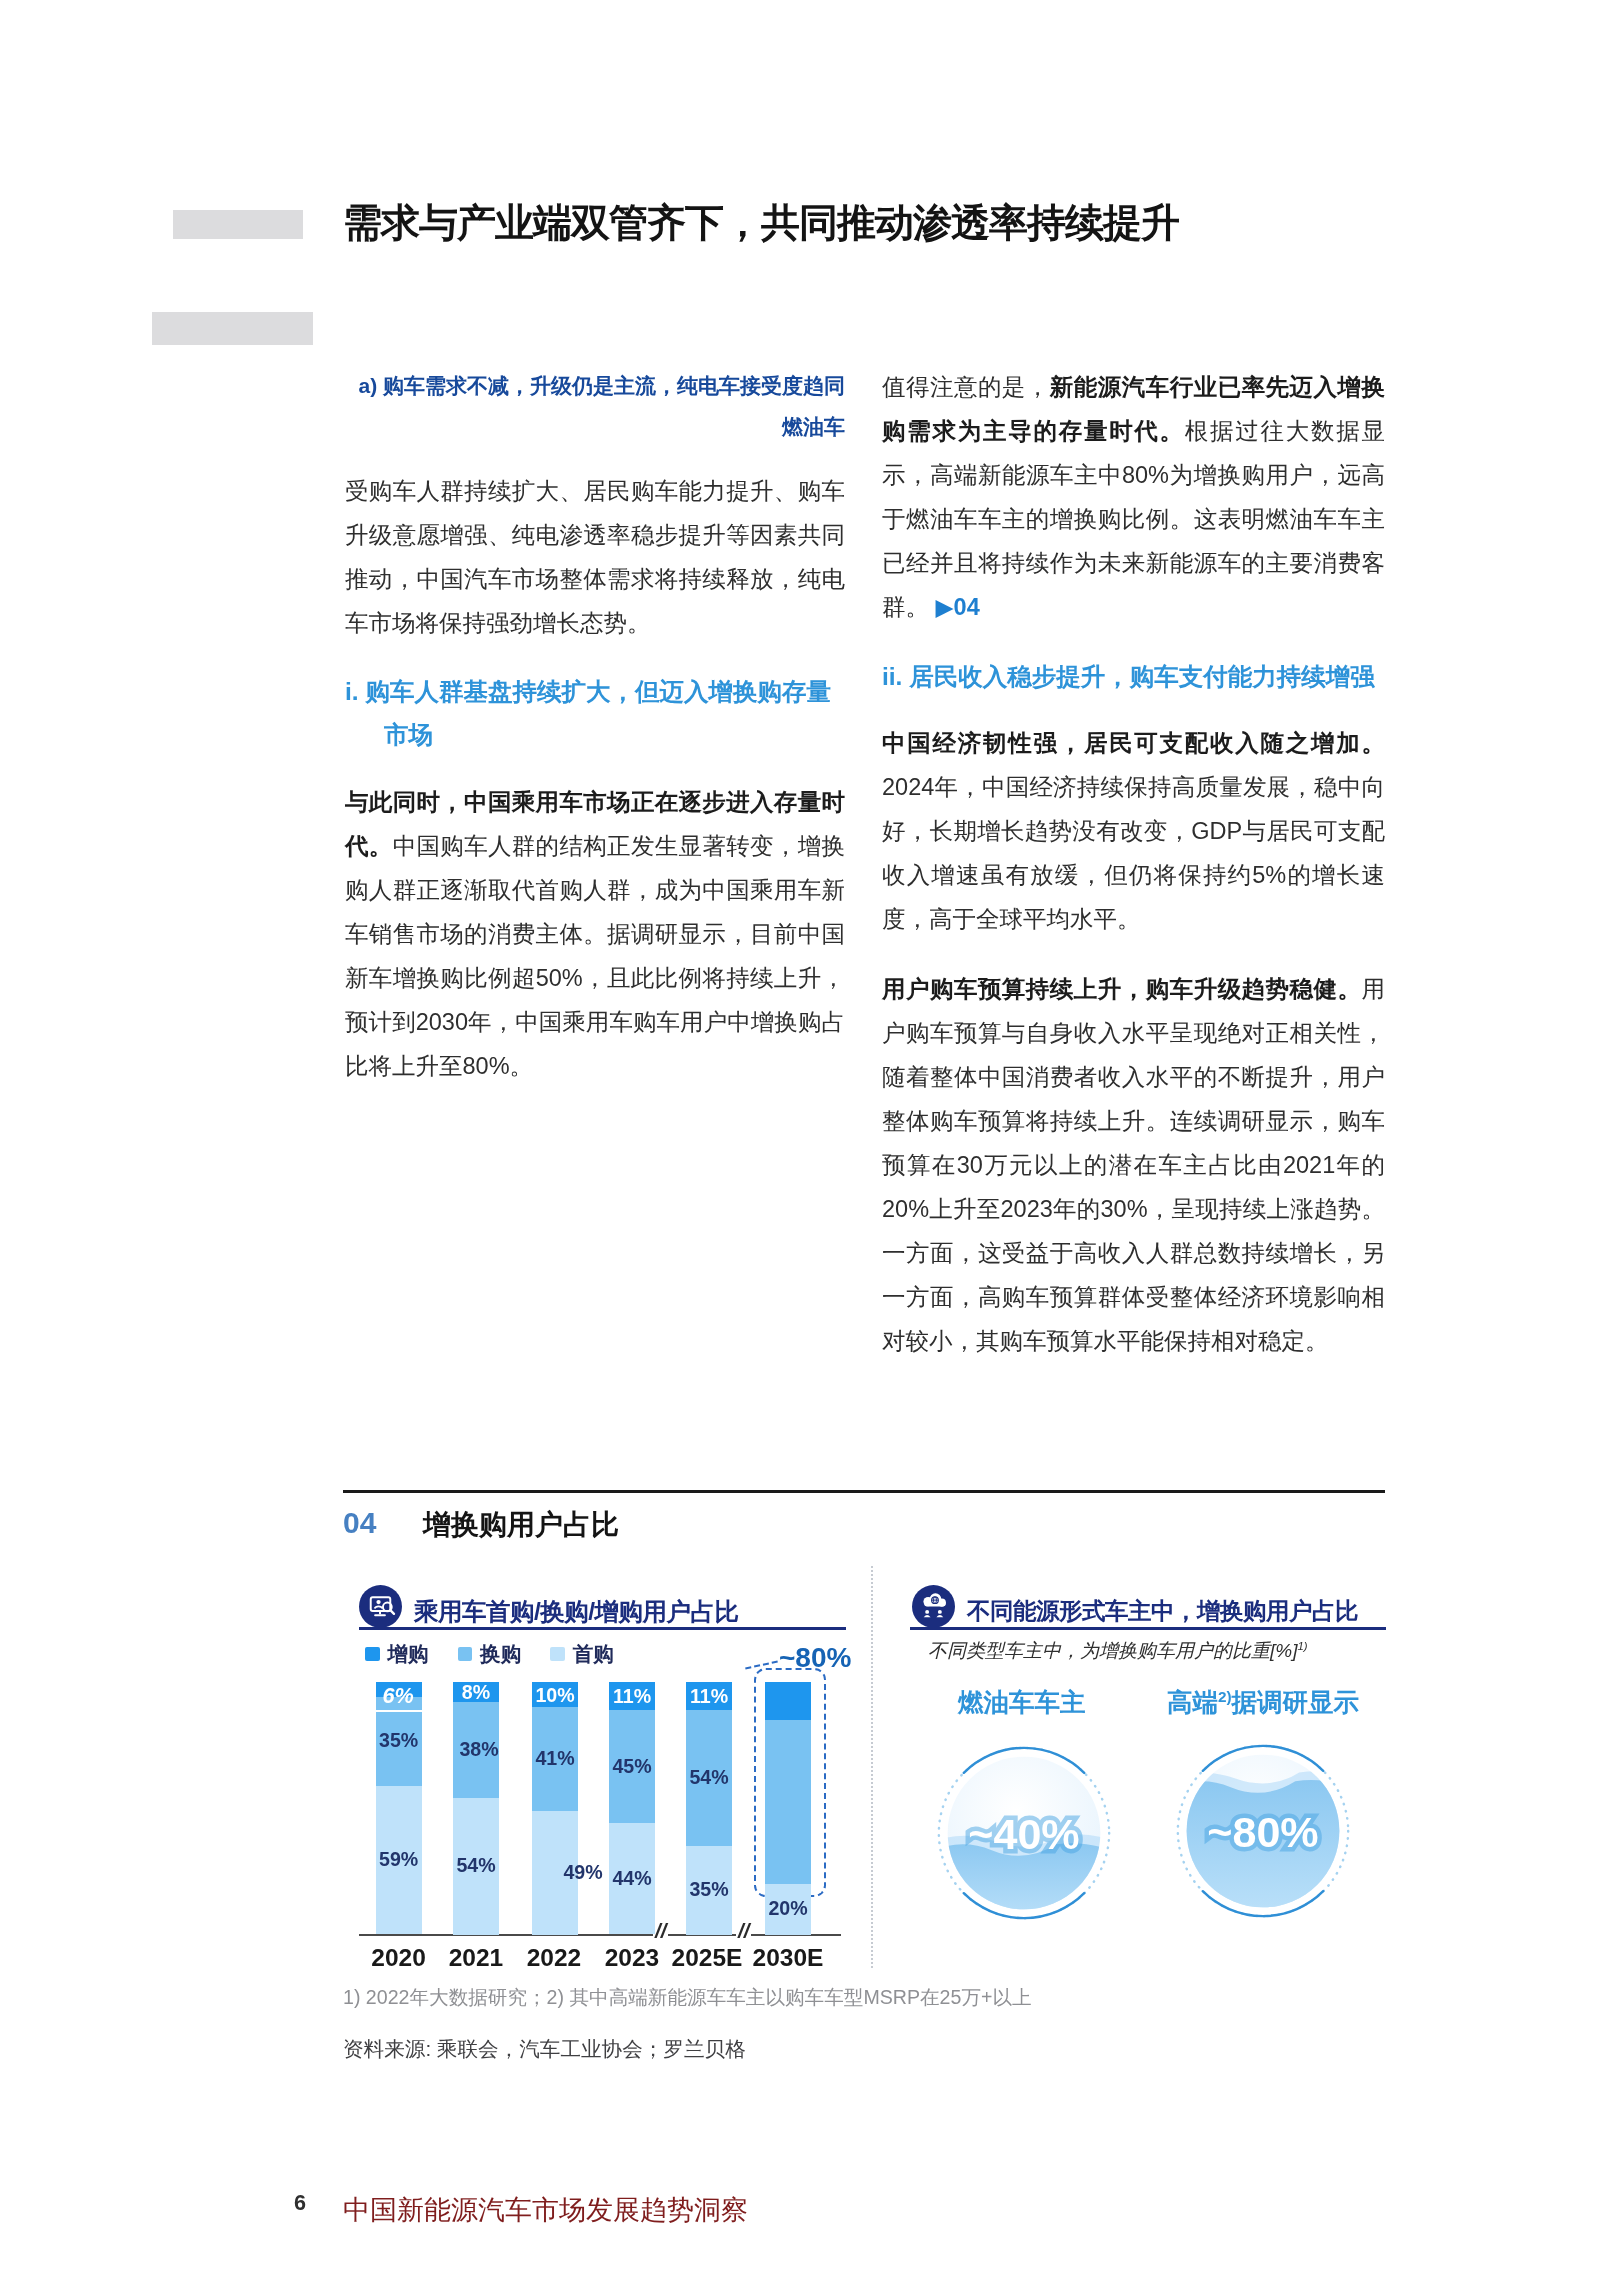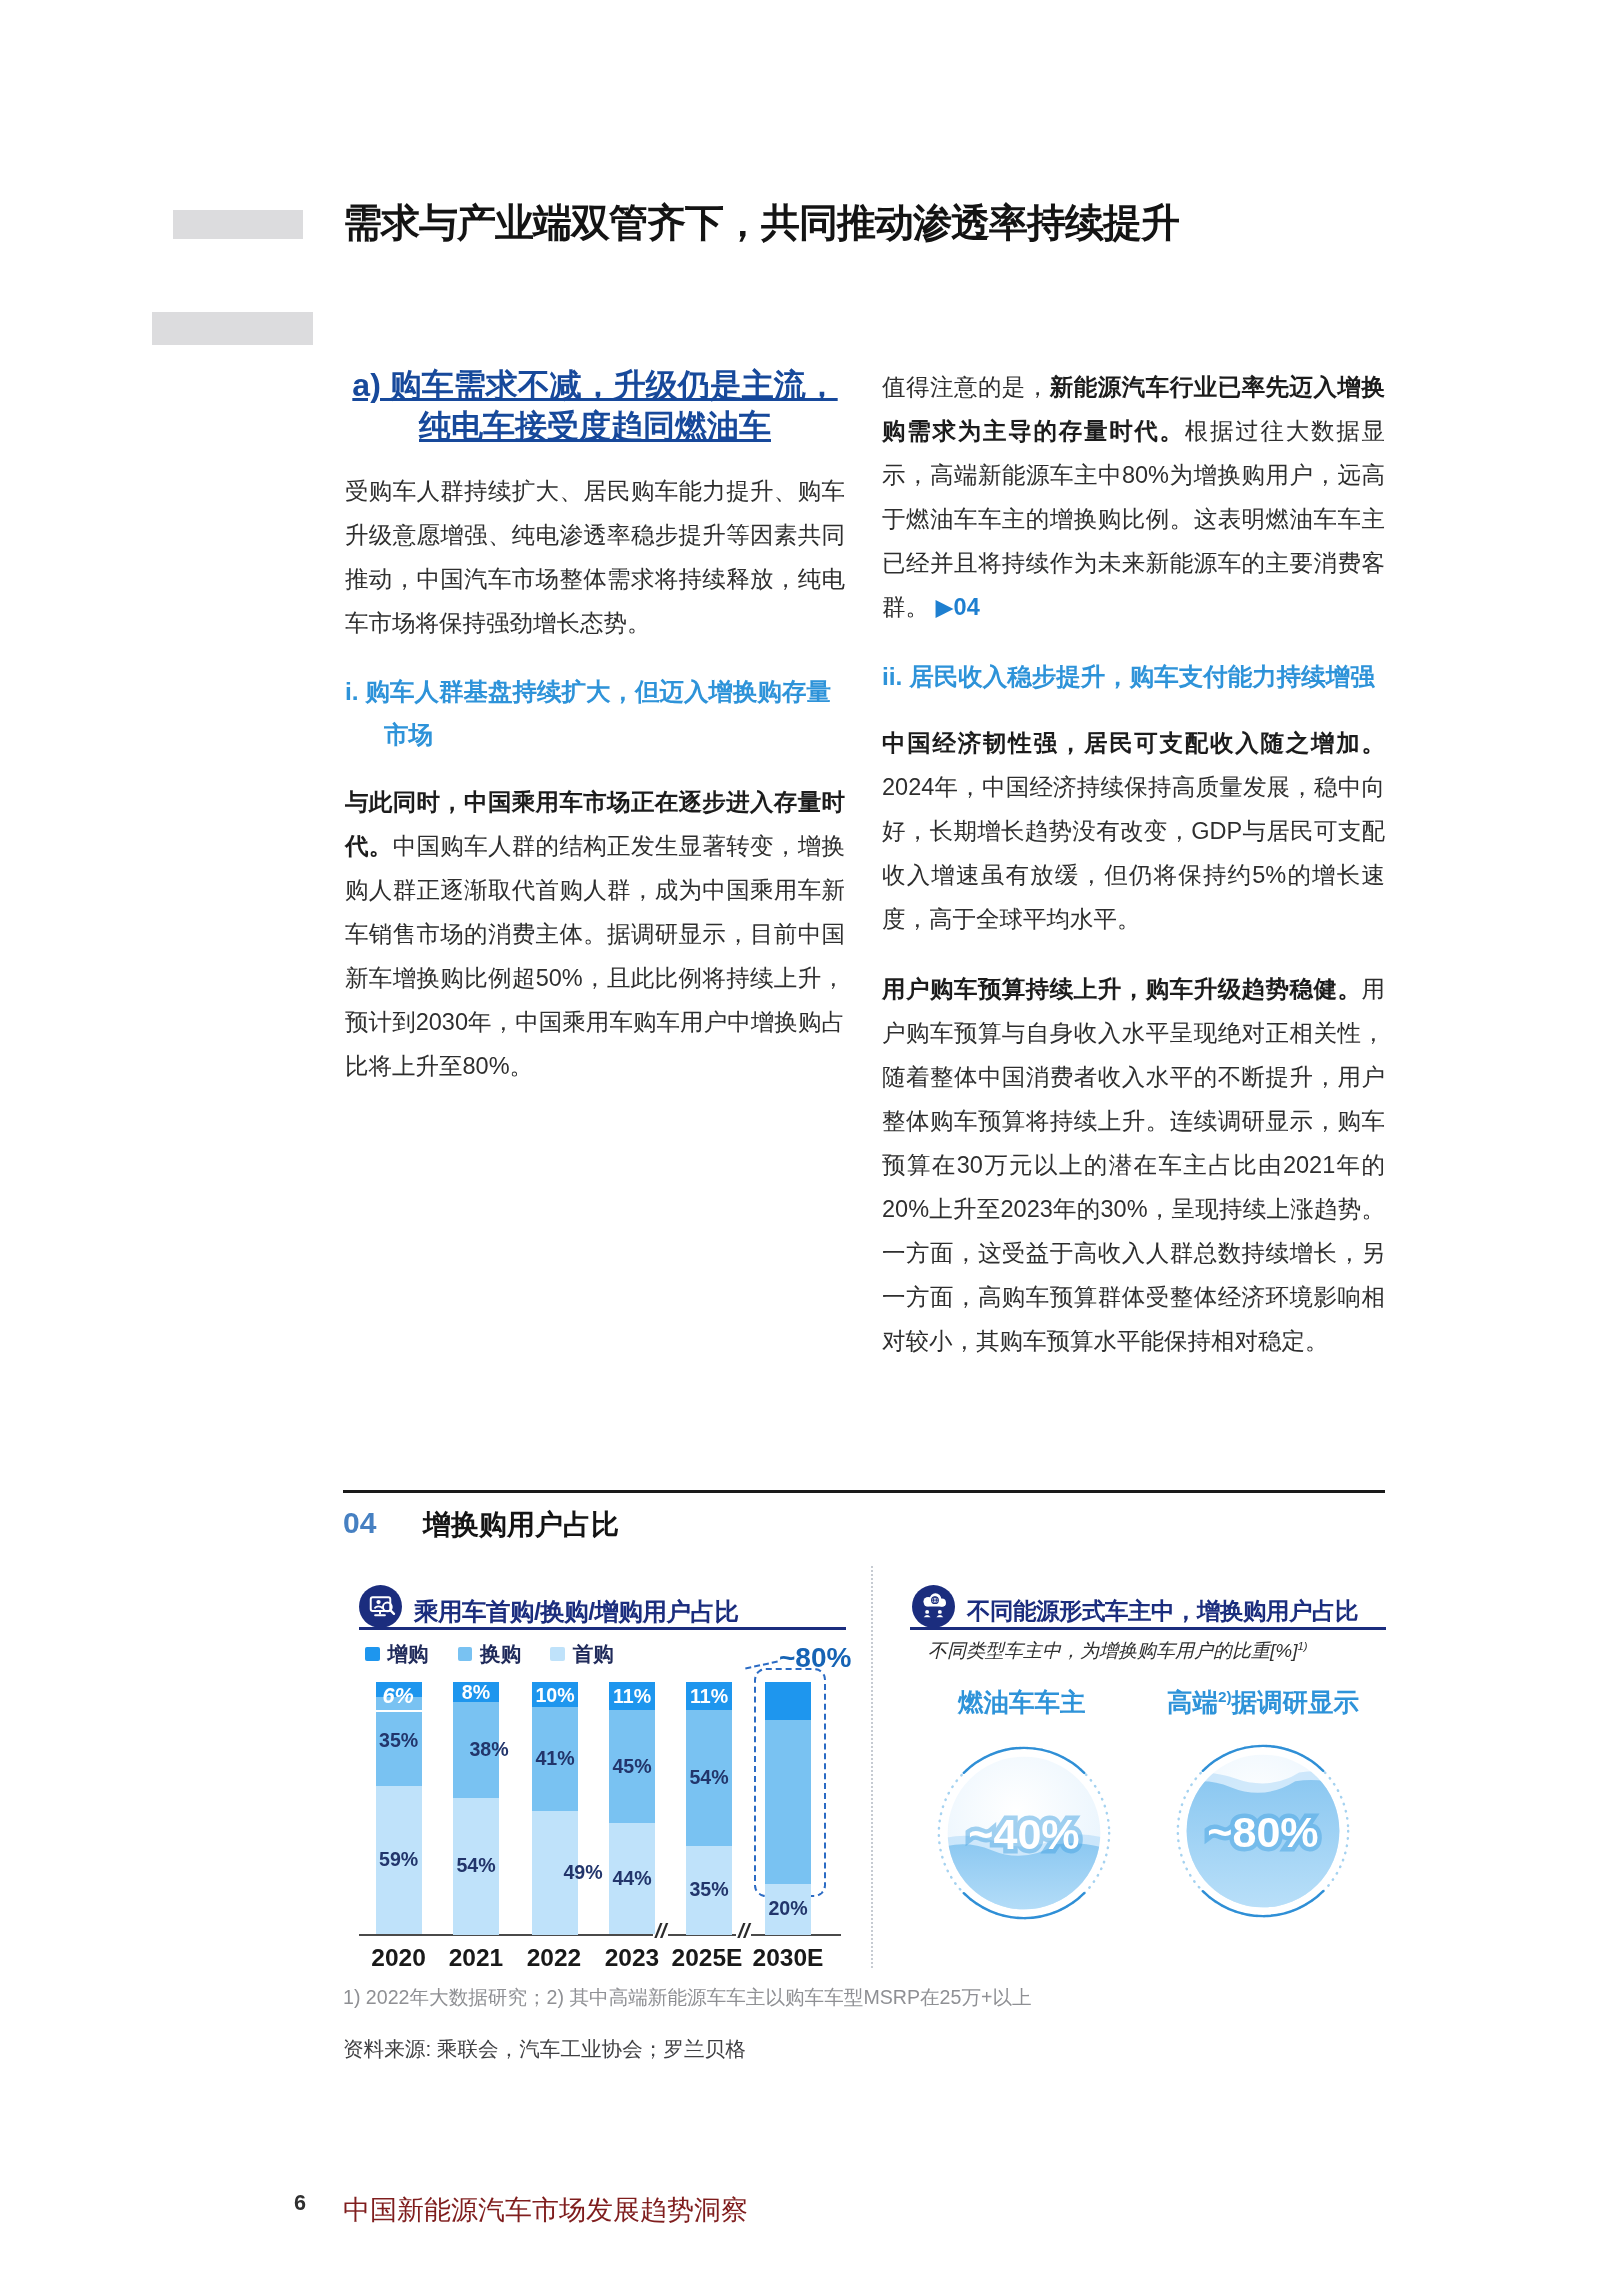--- a/index.html
+++ b/index.html
@@ -10,21 +10,21 @@
   .bar2{left:152px;top:312px;width:161px;height:33px;}
   .page-title{position:absolute;left:343px;top:196px;width:1078px;margin:0;
       font-size:39px;font-weight:700;letter-spacing:-1px;color:#141414;}
   
   .col{position:absolute;top:365px;font-size:23.5px;line-height:44px;text-align:justify;}
   .col-left{left:345px;width:500px;}
   .col-right{left:882px;width:503px;}
   .col p{margin:0 0 25.5px 0;}
   .b{font-weight:700;color:#1c1c1c;}
   .ref{color:#1e7fd0;font-weight:700;}
-  .h-a{margin:0 0 21.6px 0;font-size:32px;line-height:41px;font-weight:700;color:#17499b;text-align:center;text-decoration:underline;}
+  .h-a{margin:0 0 21.6px 0;font-size:21px;line-height:41px;font-weight:700;color:#17499b;text-align:right;}
   .h-sub{margin:5.9px 0 23.5px 0;font-size:24.5px;line-height:43px;font-weight:700;color:#2e93d9;
          padding-left:39px;text-indent:-39px;text-align:left;}
   sup{font-size:60%;}
   
   .ex-rule{position:absolute;left:343px;top:1490px;width:1042px;height:2.9px;background:#1a1a1a;}
   .ex-num{position:absolute;left:343px;top:1506px;font-size:30px;font-weight:700;color:#4680c2;}
   .ex-title{position:absolute;left:423px;top:1506px;font-size:28px;font-weight:700;color:#141414;}
   
   .panel{position:absolute;top:1554px;}
   .panel-left{left:359px;width:487px;height:436px;}
@@ -135,21 +135,21 @@
     <div class="bar-seg" style="left: 16.7px; top: 123px; width: 46px; height: 149px; background: rgb(191, 226, 250);"></div>
         <div class="seg-label" style="left: 16.7px; top: 186px; width: 46px;">59%</div>
         <div class="bar-seg" style="left: 16.7px; top: 35px; width: 46px; height: 89px; background: rgb(121, 194, 242);"></div>
         <div class="seg-label" style="left: 16.7px; top: 67px; width: 46px;">35%</div>
         <div class="bar-seg" style="left: 16.7px; top: 19.6px; width: 46px; height: 15px; background: rgb(30, 150, 238);"></div>
         <div class="seg-label badge" style="left: 12.7px; top: 17.6px; width: 49px; height: 28px; line-height: 28px;">6%</div>
         <div class="year-label" style="left: -4.4px;">2020</div>
         <div class="bar-seg" style="left: 94px; top: 136px; width: 46px; height: 137px; background: rgb(191, 226, 250);"></div>
         <div class="seg-label" style="left: 94px; top: 192px; width: 46px;">54%</div>
         <div class="bar-seg" style="left: 94px; top: 40px; width: 46px; height: 96px; background: rgb(121, 194, 242);"></div>
-        <div class="seg-label" style="left: 104px; top: 76px; width: 52px;">38%</div>
+        <div class="seg-label" style="left: 94px; top: 76px; width: 52px;">38%</div>
         <div class="bar-seg" style="left: 94px; top: 19.6px; width: 46px; height: 20px; background: rgb(30, 150, 238);"></div>
         <div class="seg-label white" style="left: 94px; top: 19px; width: 46px;">8%</div>
         <div class="year-label" style="left: 73px;">2021</div>
         <div class="bar-seg" style="left: 173px; top: 149px; width: 46px; height: 124px; background: rgb(191, 226, 250);"></div>
         <div class="seg-label" style="left: 173px; top: 199px; width: 46px; padding-left: 28px;">49%</div>
         <div class="bar-seg" style="left: 173px; top: 45px; width: 46px; height: 104px; background: rgb(121, 194, 242);"></div>
         <div class="seg-label" style="left: 173px; top: 85px; width: 46px;">41%</div>
         <div class="bar-seg" style="left: 173px; top: 19.6px; width: 46px; height: 25px; background: rgb(30, 150, 238);"></div>
         <div class="seg-label white" style="left: 173px; top: 21.5px; width: 46px;">10%</div>
         <div class="year-label" style="left: 151px;">2022</div>

